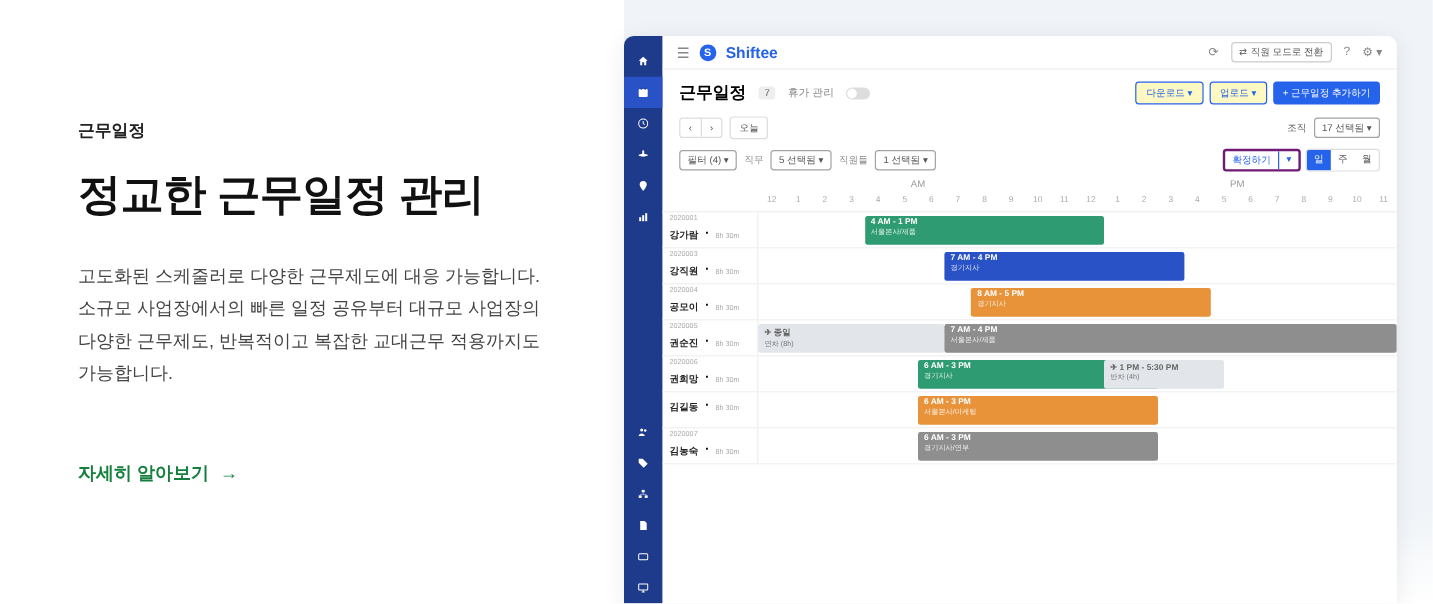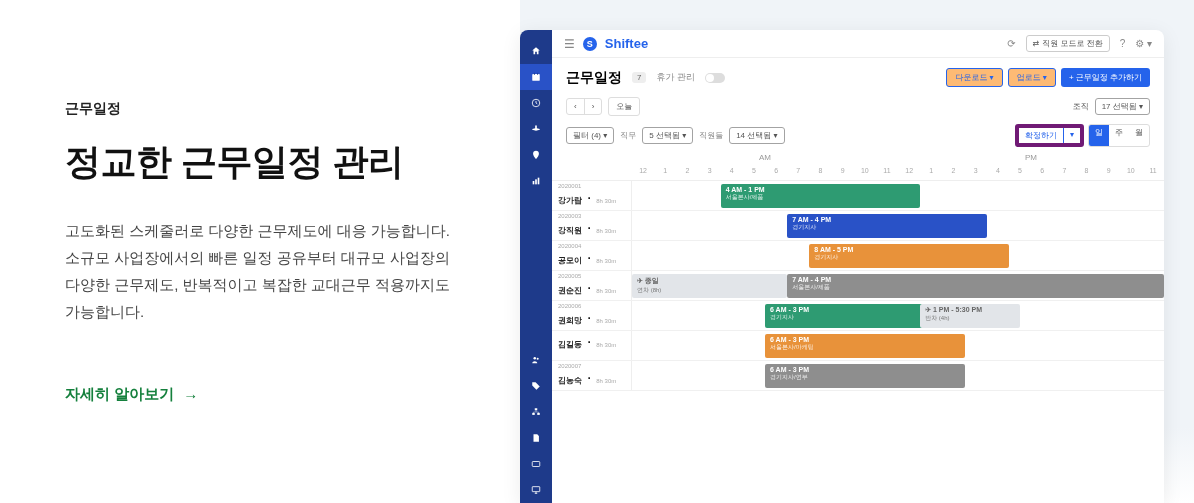--- a/index.html
+++ b/index.html
@@ -24,21 +24,21 @@
     .refresh-icon { color: #888; font-size: 10px; }
     .mode-btn { border: 1px solid #ccc; border-radius: 3px; padding: 2px 6px; font-size: 8px; color: #555; display: flex; align-items: center; gap: 3px; }
     .help-icon, .gear-icon { color: #888; font-size: 10px; }
     .page-header { padding: 10px 14px; display: flex; align-items: center; gap: 10px; }
     .page-title { font-size: 14px; font-weight: 700; }
     .count-badge { background: #eee; border-radius: 3px; padding: 1px 5px; font-size: 8px; color: #666; }
     .leave-label { font-size: 9px; color: #888; }
     .toggle { width: 20px; height: 10px; background: #ddd; border-radius: 5px; position: relative; }
     .toggle::after { content: ''; width: 8px; height: 8px; background: #fff; border-radius: 50%; position: absolute; top: 1px; left: 1px; }
     .header-btns { margin-left: auto; display: flex; gap: 5px; }
-    .btn-outline-blue { border: 1px solid #2563eb; color: #2563eb; background: #fdba74; padding: 3px 8px; font-size: 8px; border-radius: 3px; cursor: pointer; }
+    .btn-outline-blue { border: 1px solid #2563eb; color: #2563eb; background: #fef9c3; padding: 3px 8px; font-size: 8px; border-radius: 3px; cursor: pointer; }
     .btn-solid-blue { background: #2563eb; color: #fff; border: none; padding: 3px 8px; font-size: 8px; border-radius: 3px; cursor: pointer; }
     .toolbar { padding: 0 14px 8px; display: flex; align-items: center; gap: 6px; }
     .nav-arrows { display: flex; border: 1px solid #ddd; border-radius: 3px; }
     .nav-arrow { padding: 3px 7px; font-size: 8px; color: #555; cursor: pointer; }
     .nav-arrow:first-child { border-right: 1px solid #ddd; }
     .btn-outline { border: 1px solid #ddd; background: #fff; padding: 3px 7px; font-size: 8px; color: #555; border-radius: 3px; cursor: pointer; }
     .toolbar-right { margin-left: auto; display: flex; align-items: center; gap: 6px; font-size: 8px; color: #555; }
     .filter-row { padding: 0 14px 6px; display: flex; align-items: center; gap: 6px; font-size: 8px; }
     .filter-item { border: 1px solid #a3a3a3; padding: 2px 6px; border-radius: 3px; color: #555; cursor: pointer; }
     .filter-label { color: #888; }
@@ -191,23 +191,23 @@
           <span>조직</span>
           <span class="filter-item">17 선택됨 ▾</span>
         </div>
       </div>
 
       <div class="filter-row">
         <span class="filter-item">필터 (4) ▾</span>
         <span class="filter-label">직무</span>
         <span class="filter-item">5 선택됨 ▾</span>
         <span class="filter-label">직원들</span>
-        <span class="filter-item">14 선택됨 ▾</span>
+        <span class="filter-item">1 선택됨 ▾</span>
         <div class="view-btns">
-          <div style="display:flex;border:4px solid #701a75;border-radius:3px;overflow:hidden">
+          <div style="display:flex;border:2px solid #701a75;border-radius:3px;overflow:hidden">
             <span class="view-btn" style="color:#2563eb">확정하기</span>
             <span class="view-btn" style="color:#2563eb;border-left:1px solid #2563eb">▾</span>
           </div>
           <div class="view-toggle">
             <span class="view-btn active">일</span>
             <span class="view-btn">주</span>
             <span class="view-btn">월</span>
           </div>
         </div>
       </div>

